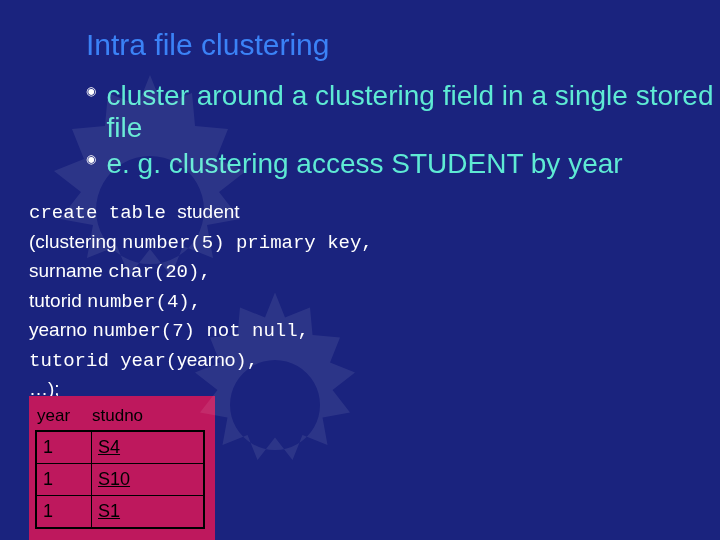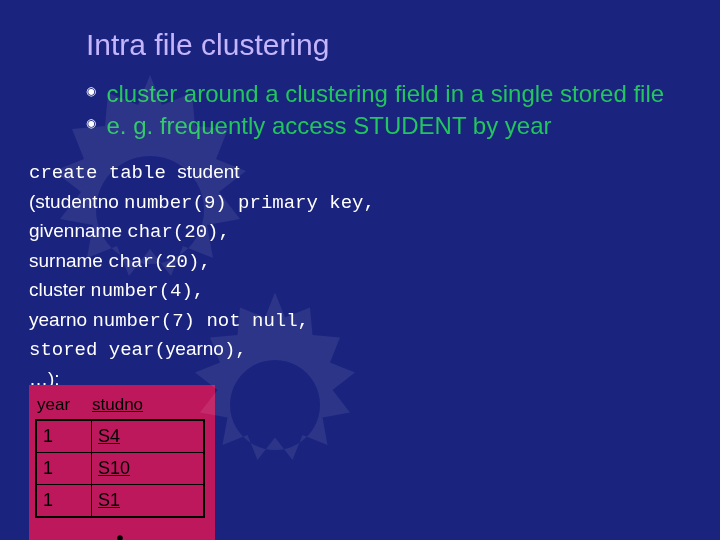--- a/index.html
+++ b/index.html
@@ -14,41 +14,41 @@
     position: relative;
   }
   .gear-bg {
     position: absolute;
     opacity: 0.08;
     pointer-events: none;
   }
   .slide-title {
     font-size: 30px;
     padding: 28px 0 18px 86px;
-    color: #c4b5fd;
+    color: #3b82f6;
   }
   .bullets {
     padding-left: 86px;
     margin: 0 0 18px 0;
   }
   .bullet-line {
     display: flex;
     align-items: flex-start;
     margin-bottom: 4px;
   }
   .bullet-icon {
     font-size: 12px;
     color: #ffffff;
     margin-right: 10px;
     margin-top: 4px;
     flex-shrink: 0;
   }
   .bullet-text {
-    font-size: 24px;
-    color: #22c55e;
+    font-size: 28px;
+    color: #5eead4;
   }
   .content-row {
     display: flex;
     padding-left: 29px;
     flex-direction: column;
   }
   .code-block {
     font-size: 19px;
     line-height: 1.5;
     color: #ffffff;
@@ -68,21 +68,21 @@
     flex-shrink: 0;
     margin-top: -8px;
     margin-right: 8px;
   }
   .tbl-header {
     display: flex;
     padding: 4px 2px;
     font-size: 17px;
   }
   .tbl-header .col-year { width: 55px; }
-  .tbl-header .col-stud { flex: 1; text-decoration: underline; }
+  .tbl-header .col-stud { flex: 1; }
   .tbl-group {
     border: 2px solid #000;
     margin-bottom: 4px;
   }
   .tbl-row {
     display: flex;
     border-bottom: 1.5px solid #000;
     font-size: 18px;
   }
   .tbl-row:last-child { border-bottom: none; }
@@ -118,33 +118,32 @@
 
 <div class="slide-title">Intra file clustering</div>
 
 <div class="bullets">
   <div class="bullet-line">
     <span class="bullet-icon">◉</span>
     <span class="bullet-text">cluster around a clustering field in a single stored file</span>
   </div>
   <div class="bullet-line">
     <span class="bullet-icon">◉</span>
-    <span class="bullet-text">e. g. frequently access STUDENT by year</span>
+    <span class="bullet-text">e. g. clustering access STUDENT by year</span>
   </div>
 </div>
 
 <div class="content-row">
   <div class="code-block">
     <div><span class="mono">create table </span><span class="sans">student</span></div>
-    <div><span class="sans">(studentno </span><span class="mono">number(9) primary key,</span></div>
-    <div><span class="sans">givenname </span><span class="mono">char(20),</span></div>
+    <div><span class="sans">(clustering </span><span class="mono">number(5) primary key,</span></div>
     <div><span class="sans">surname </span><span class="mono">char(20),</span></div>
-    <div><span class="sans">cluster </span><span class="mono">number(4),</span></div>
+    <div><span class="sans">tutorid </span><span class="mono">number(4),</span></div>
     <div><span class="sans">yearno </span><span class="mono">number(7) not null,</span></div>
-    <div><span class="mono">stored year(</span><span class="sans">yearno</span><span class="mono">),</span></div>
+    <div><span class="mono">tutorid year(</span><span class="sans">yearno</span><span class="mono">),</span></div>
     <div><span class="sans">…);</span></div>
   </div>
 
   <div class="table-wrap">
     <div class="tbl-header">
       <span class="col-year">year</span>
       <span class="col-stud">studno</span>
     </div>
     <div class="tbl-group">
       <div class="tbl-row">

